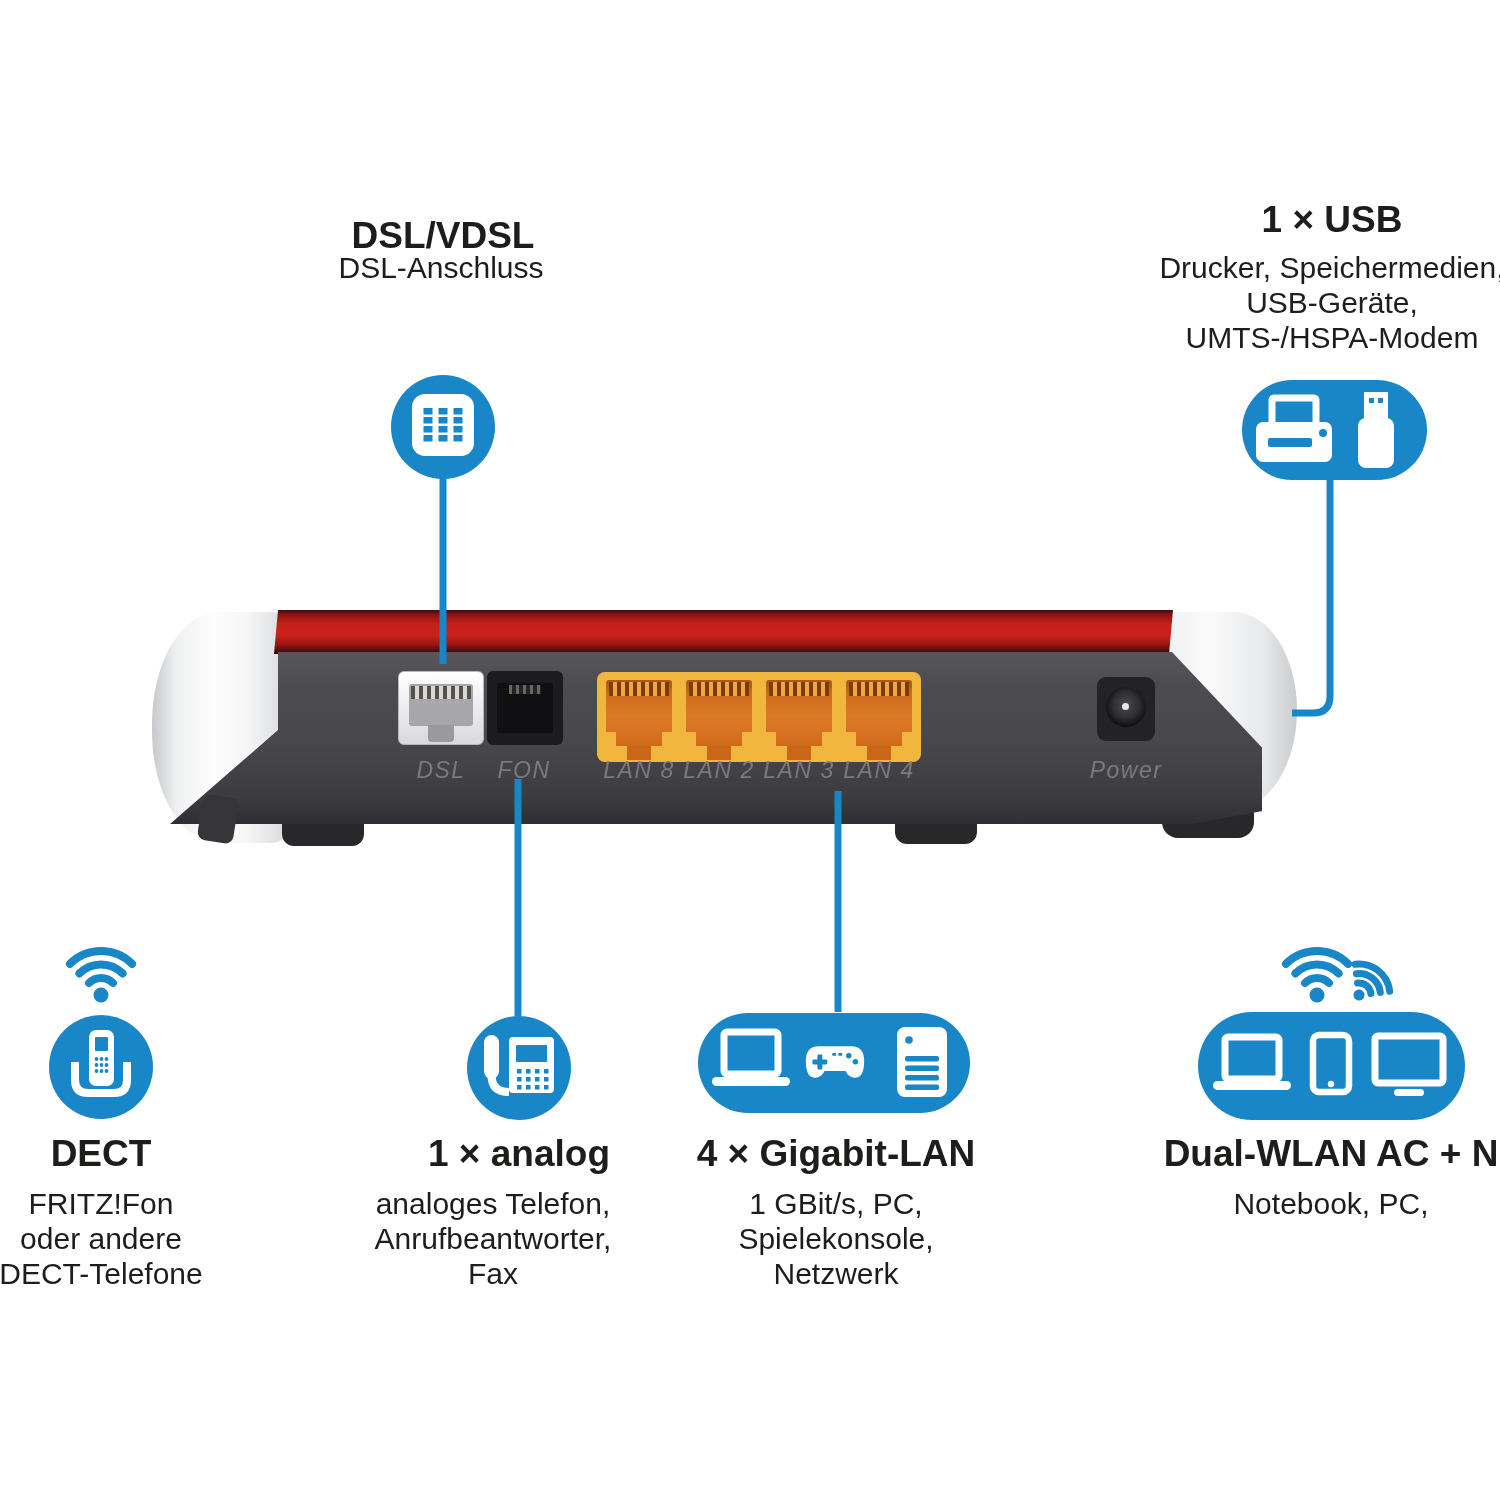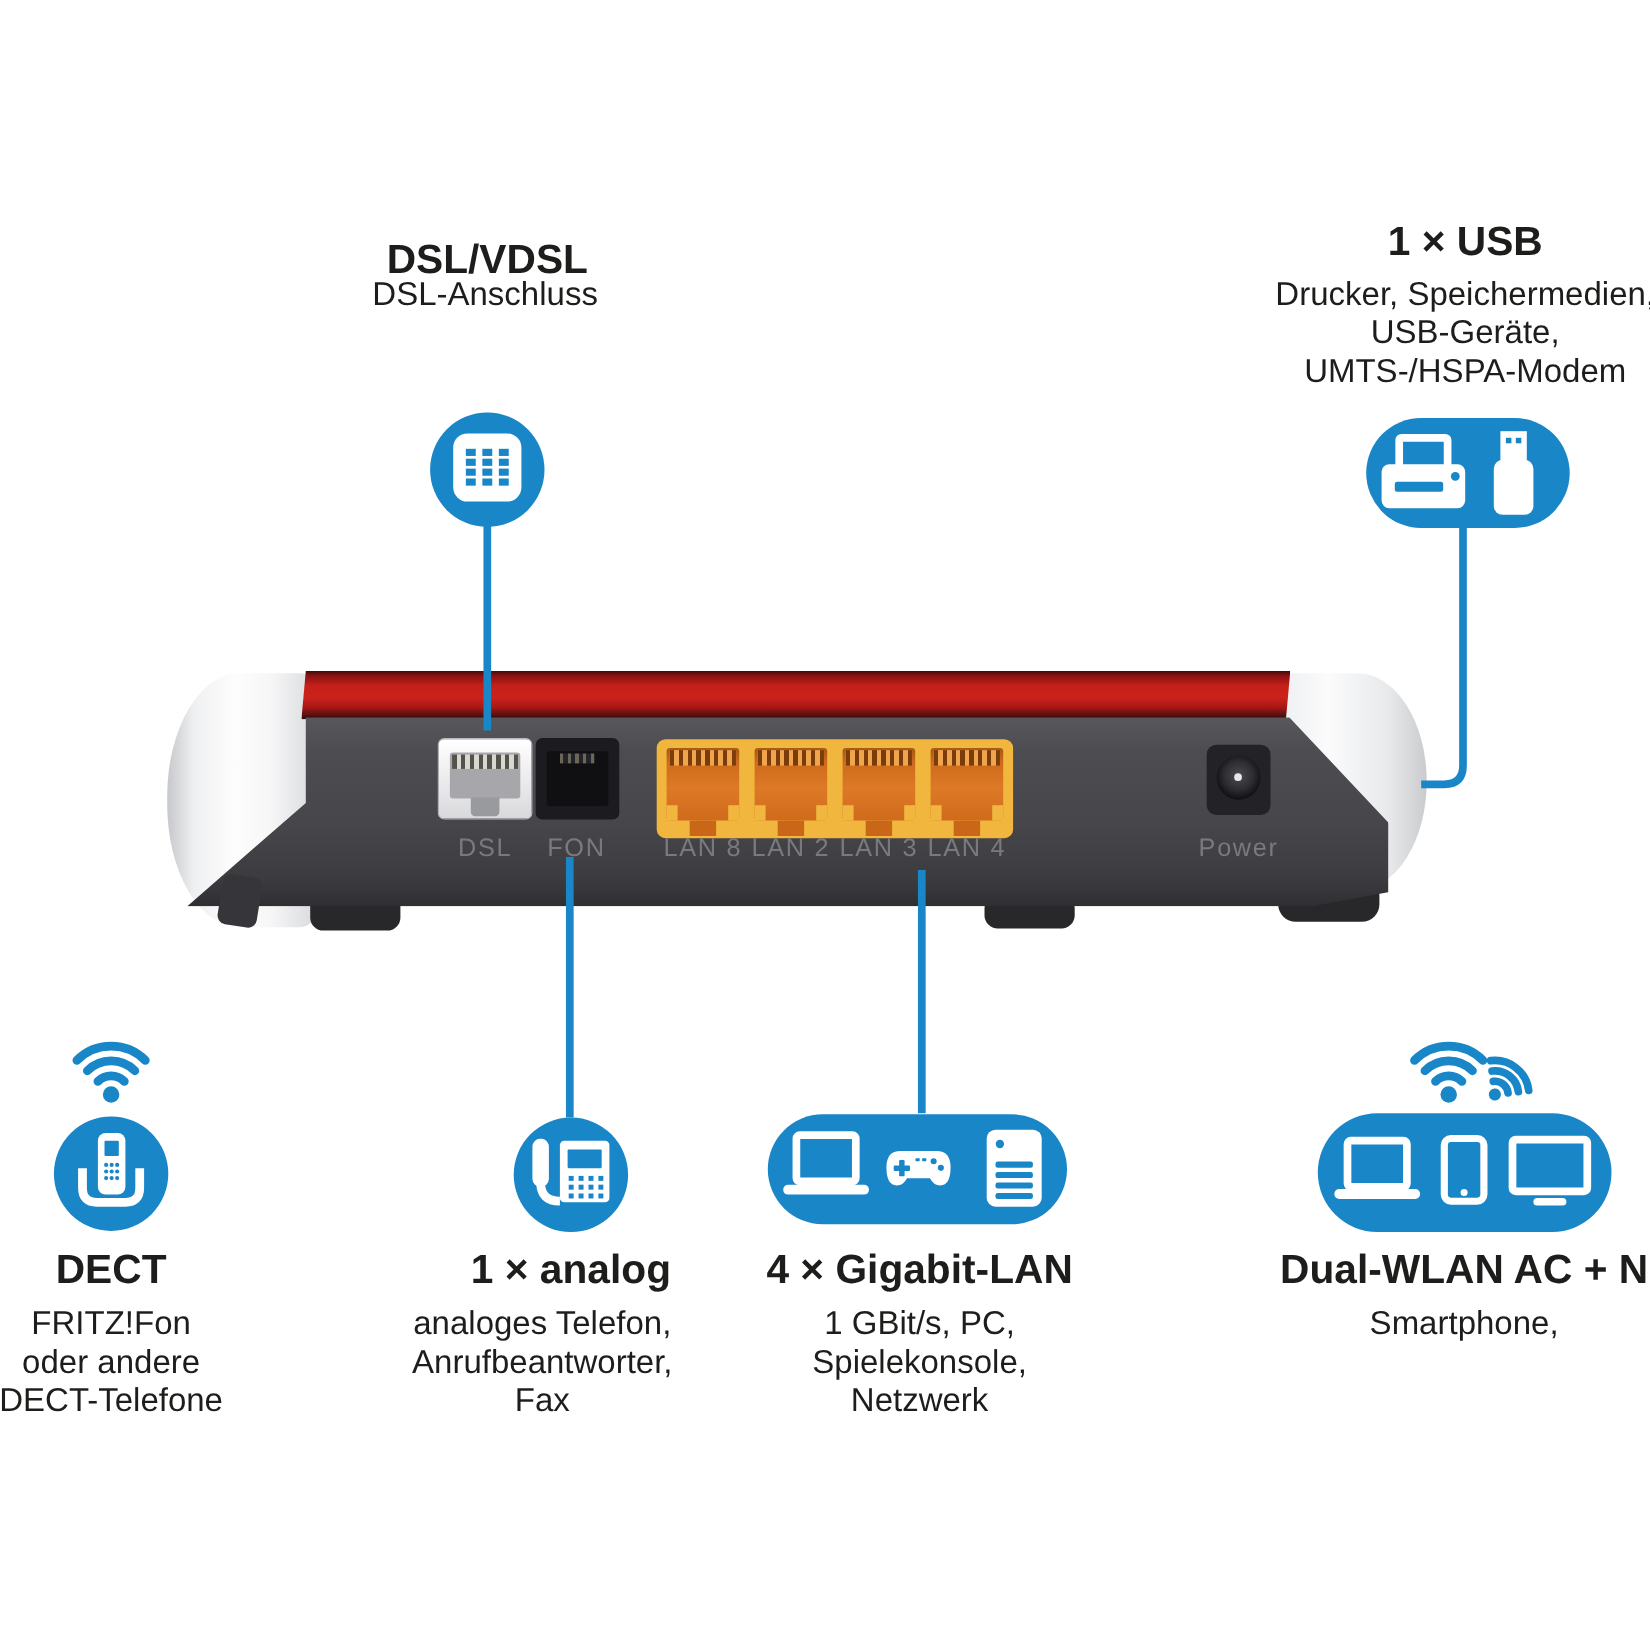--- a/index.html
+++ b/index.html
@@ -52,21 +52,21 @@
     position:absolute;left:150px;top:652px;width:1112px;height:172px;
     background:linear-gradient(180deg,#57575c 0%,#4c4c51 18%,#46464b 55%,#3b3b40 85%,#2f2f33 100%);
     clip-path:polygon(128px 0px,1022px 0px,1133px 118px,1118px 158px,1042px 172px,20px 172px,128px 78px);
   }
   .cap-notch{
     position:absolute;left:200px;top:796px;width:36px;height:46px;
     background:#36363a;border-radius:8px;transform:rotate(9deg);
   }
   .plabel{
     position:absolute;top:757px;transform:translateX(-50%);
-    font-size:23px;letter-spacing:1.5px;color:#83838a;opacity:.85;white-space:nowrap;
+    font-size:23px;letter-spacing:1.5px;color:#83838a;opacity:.85;white-space:nowrap;font-style:italic;
   }
   .dsl-port{
     position:absolute;left:398px;top:671px;width:86px;height:74px;border-radius:6px;
     background:linear-gradient(180deg,#ffffff 0%,#e8e8ea 60%,#d9d9dc 100%);
     border:1px solid #b9b9bd;box-sizing:border-box;
   }
   .dsl-inner{position:absolute;left:10px;top:12px;width:64px;height:42px;background:#a7a7ab;border-radius:3px;}
   .dsl-pins{position:absolute;left:12px;top:14px;width:60px;height:13px;
     background:repeating-linear-gradient(90deg,#55524a 0px,#55524a 4px,#d9d7d2 4px,#d9d7d2 8px);}
   .dsl-tab{position:absolute;left:29px;top:53px;width:26px;height:17px;background:#999a9e;border-radius:0 0 4px 4px;}
@@ -336,14 +336,14 @@
       </g>
       <g>
         <rect x="177" y="26" width="68" height="47" rx="3" class="sw" stroke-width="7"></rect>
         <rect x="196" y="79" width="30" height="7" rx="3.5" class="iw"></rect>
       </g>
     </svg>
   </span>
 </div>
 <div class="title" style="left:1331px;top:1134px;">Dual-WLAN AC + N</div>
 <div class="sub" style="left:1331px;top:1186px;">
-  <div>Smartphone,</div>
+  <div>Notebook, PC,</div>
 </div>
 
 </body></html>

